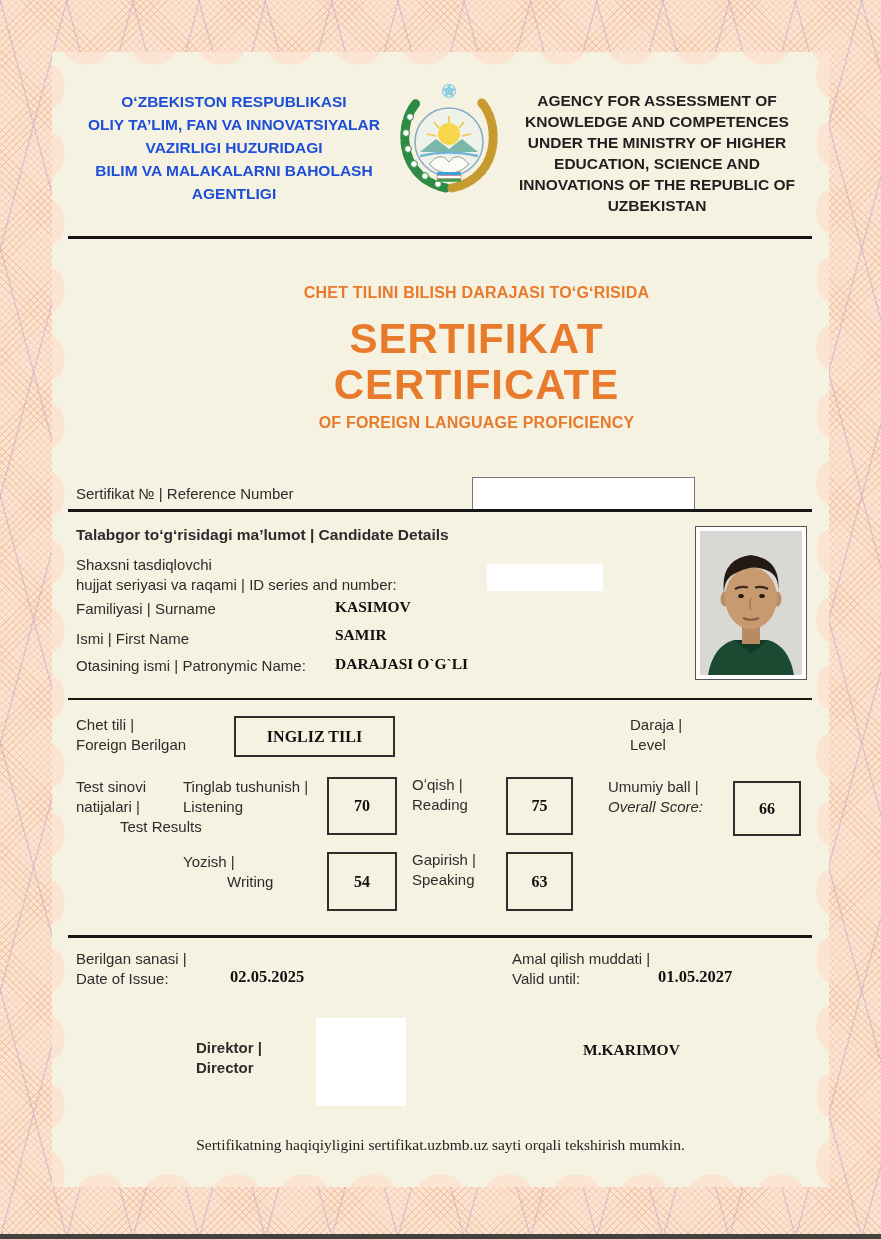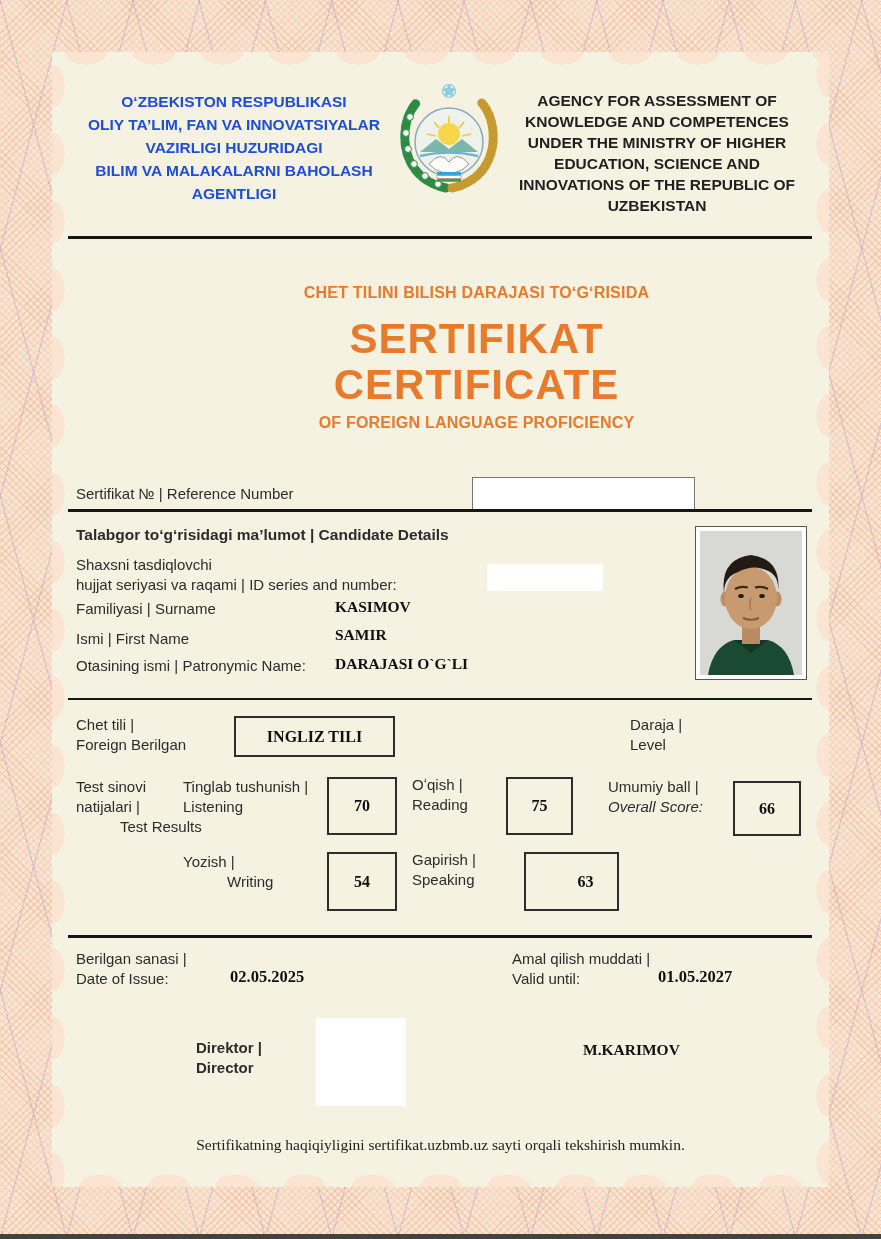--- a/index.html
+++ b/index.html
@@ -183,21 +183,21 @@
   <div class="lbl" style="left:608px;top:777px;">Umumiy ball |</div>
   <div class="lbl" style="left:608px;top:797px;font-style:italic;">Overall Score:</div>
   <div class="fbox" style="left:733px;top:781px;width:64px;height:51px;">66</div>
 
   <div class="lbl" style="left:183px;top:852px;">Yozish |</div>
   <div class="lbl" style="left:183px;top:872px;margin-left:44px;">Writing</div>
   <div class="fbox" style="left:327px;top:852px;width:66px;height:55px;">54</div>
 
   <div class="lbl" style="left:412px;top:850px;">Gapirish |</div>
   <div class="lbl" style="left:412px;top:870px;">Speaking</div>
-  <div class="fbox" style="left:524px;top:852px;width:63px;height:55px;padding-left:28px;">63</div>
+  <div class="fbox" style="left:506px;top:852px;width:63px;height:55px;">63</div>
 
   <div class="hline" style="left:68px;top:935px;width:744px;height:3px;"></div>
 
   <div class="lbl" style="left:76px;top:949px;">Berilgan sanasi |</div>
   <div class="lbl" style="left:76px;top:969px;">Date of Issue:</div>
   <div class="val" style="left:230px;top:967px;font-size:16.5px;">02.05.2025</div>
   <div class="lbl" style="left:512px;top:949px;">Amal qilish muddati |</div>
   <div class="lbl" style="left:512px;top:969px;">Valid until:</div>
   <div class="val" style="left:658px;top:967px;font-size:16.5px;">01.05.2027</div>
 

